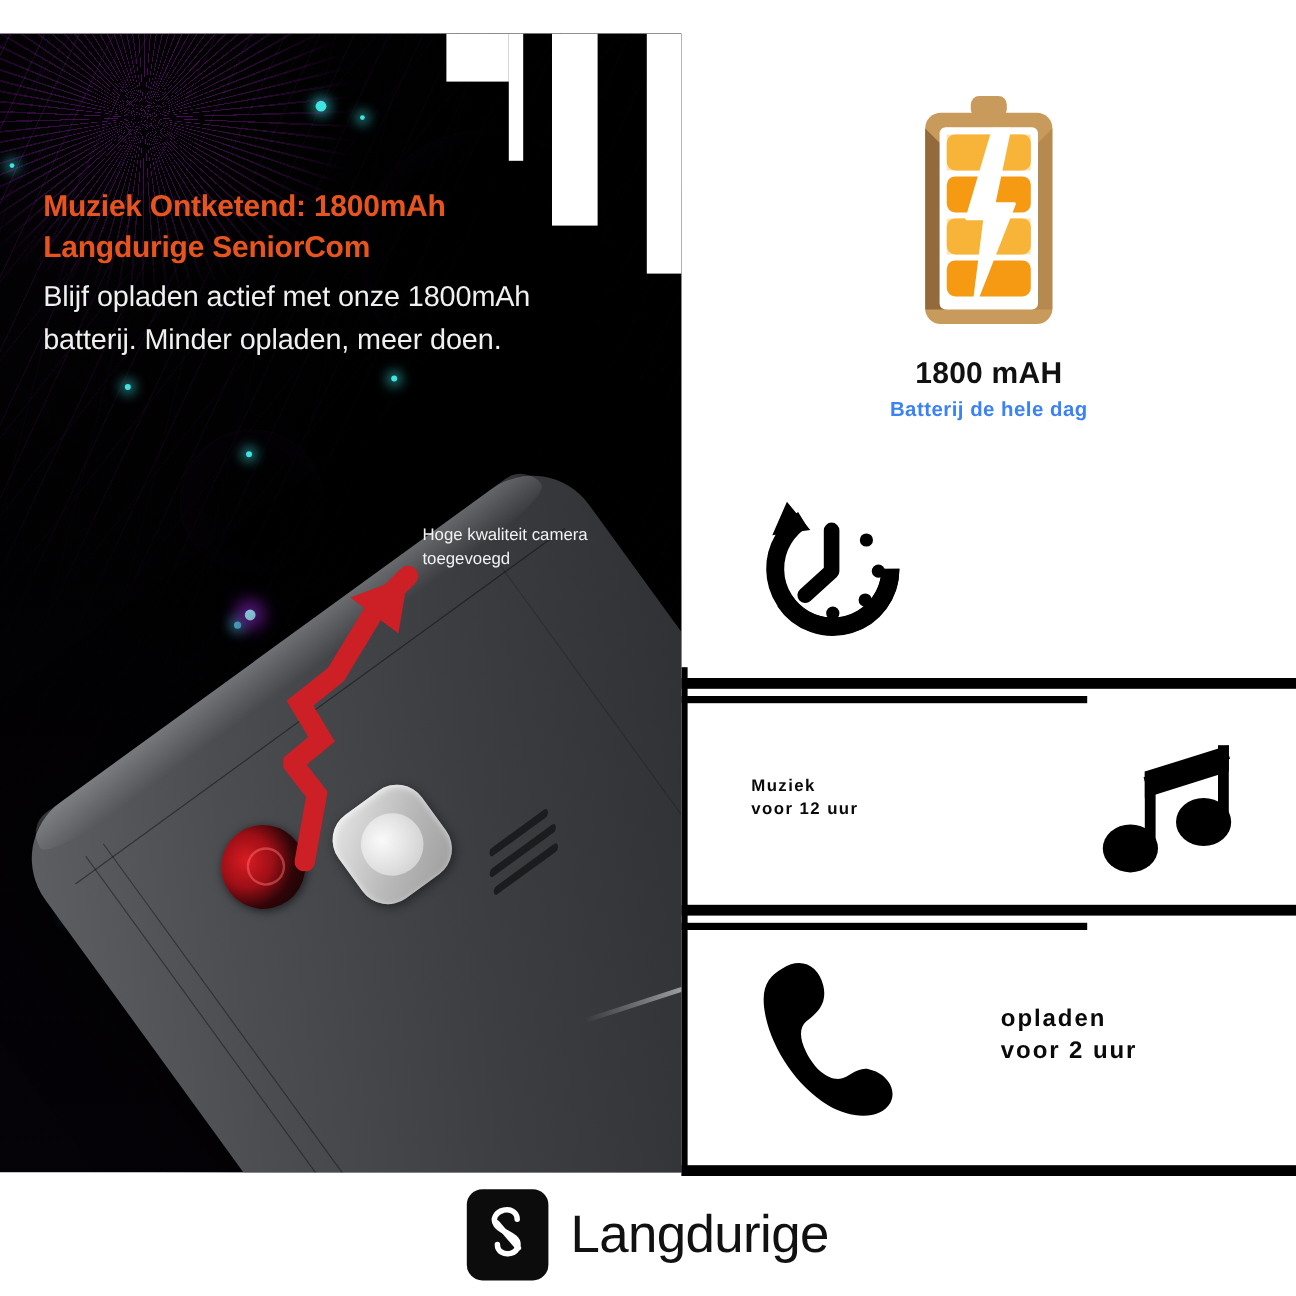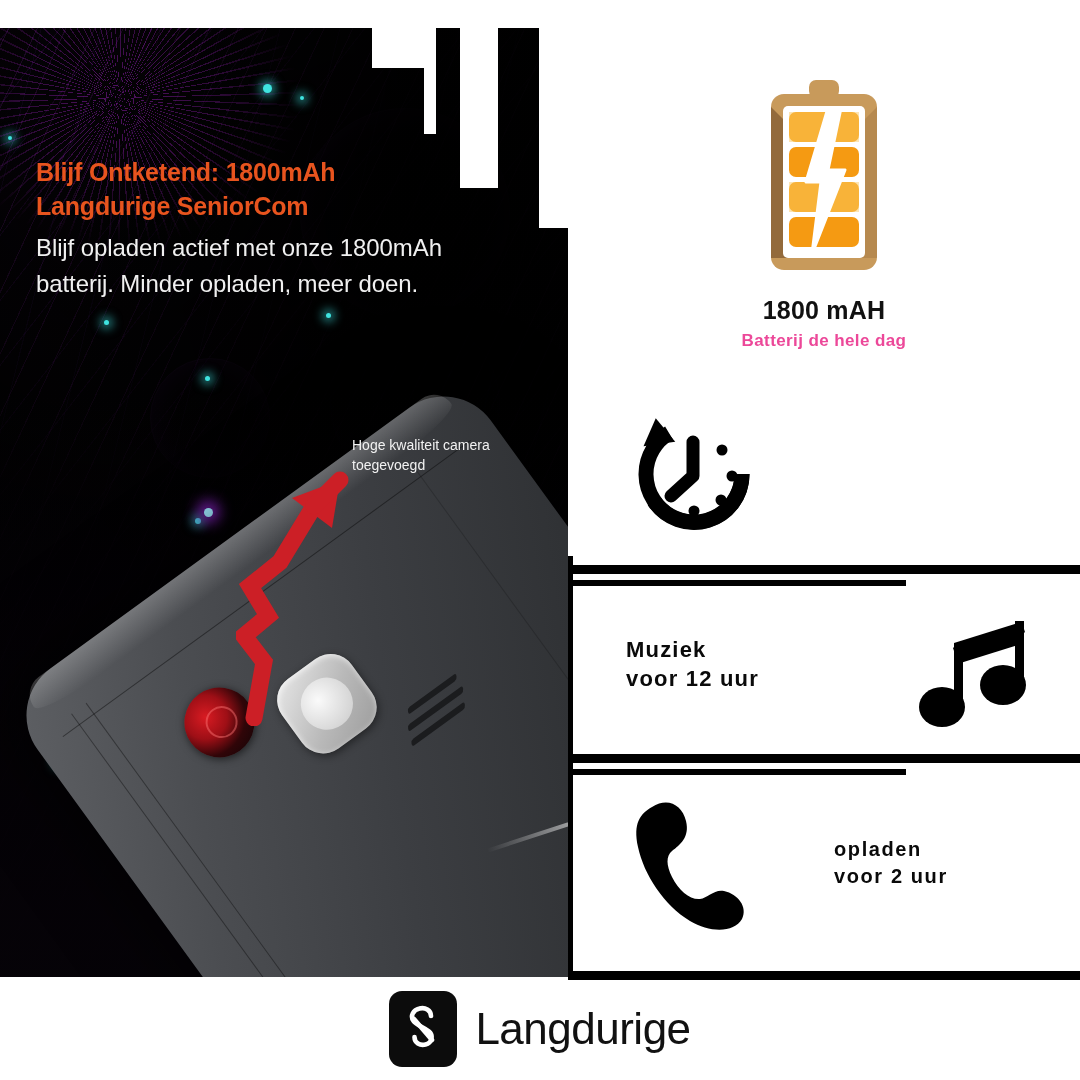--- a/index.html
+++ b/index.html
@@ -155,35 +155,35 @@
   .v-rule { position:absolute; left:0; top:556px; width:5px; height:424px; background:#000; }
   .sep-thick { position:absolute; left:0; width:512px; height:9px; background:#000; }
   .sep-thin  { position:absolute; left:0; width:338px; height:6px; background:#000; }
 
   
   #battery-block { position:absolute; left:0; top:78px; width:512px; text-align:center; }
   #battery-title {
     margin-top:14px; font-size:25px; font-weight:700; color:#111; letter-spacing:.2px;
   }
   #battery-sub {
-    margin-top:6px; font-size:17px; font-weight:700; color:#ec4899; letter-spacing:.4px;
+    margin-top:6px; font-size:17px; font-weight:700; color:#3b82f6; letter-spacing:.4px;
   }
 
   
   .feature-row {
     position:absolute; left:0; width:512px; display:flex; align-items:center;
   }
   .feat-icon { flex:0 0 auto; display:flex; align-items:center; justify-content:center; }
   .feat-text { font-weight:700; color:#0a0a0a; line-height:1.34; }
 
   #row-standby { top:398px; height:152px; padding-left:56px; }
   #row-standby .feat-text { font-size:24px; margin-left:48px; letter-spacing:.2px; }
 
   #row-music { top:590px; height:148px; padding-left:58px; justify-content:space-between; padding-right:44px; }
-  #row-music .feat-text { font-size:22px; letter-spacing:1.2px; }
+  #row-music .feat-text { font-size:14px; letter-spacing:1.2px; }
 
   #row-call { top:778px; height:170px; padding-left:56px; }
   #row-call .feat-text { font-size:20px; margin-left:78px; letter-spacing:1.6px; }
 
   
   #footer {
     position:absolute; left:0; bottom:0; width:1080px; height:103px;
     background:#fff; display:flex; align-items:center; justify-content:center; gap:18px;
   }
   #logo-mark {
@@ -244,21 +244,21 @@
     </div>
 
     <svg id="red-arrow" viewBox="0 0 160 260">
       <path d="M18 252 L28 196 L8 170 L32 150 L14 120 L44 96 L78 40" fill="none" stroke="#cc1f26" stroke-width="17" stroke-linecap="round" stroke-linejoin="miter"></path>
       <path d="M104 14 L56 32 L96 62 Z" fill="#cc1f26"></path>
       <path d="M78 40 L104 14" fill="none" stroke="#cc1f26" stroke-width="17" stroke-linecap="round"></path>
     </svg>
 
     <div id="hero-copy">
       <h1>
-        <span>Blijf Ontketend: 1800mAh</span><br>
+        <span>Muziek Ontketend: 1800mAh</span><br>
         <span>Langdurige SeniorCom</span>
       </h1>
       <p>
         <span>Blijf opladen actief met onze 1800mAh</span><br>
         <span>batterij. Minder opladen, meer doen.</span>
       </p>
     </div>
 
     <div id="camera-note">
       <span>Hoge kwaliteit camera</span><br>

